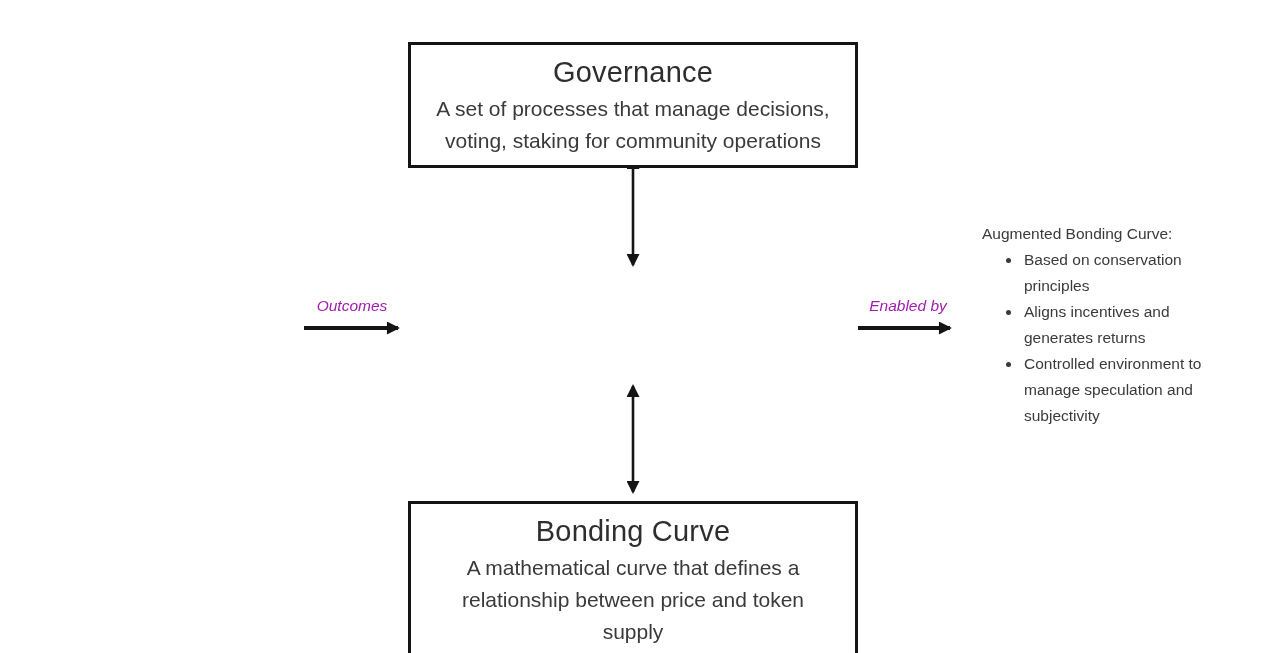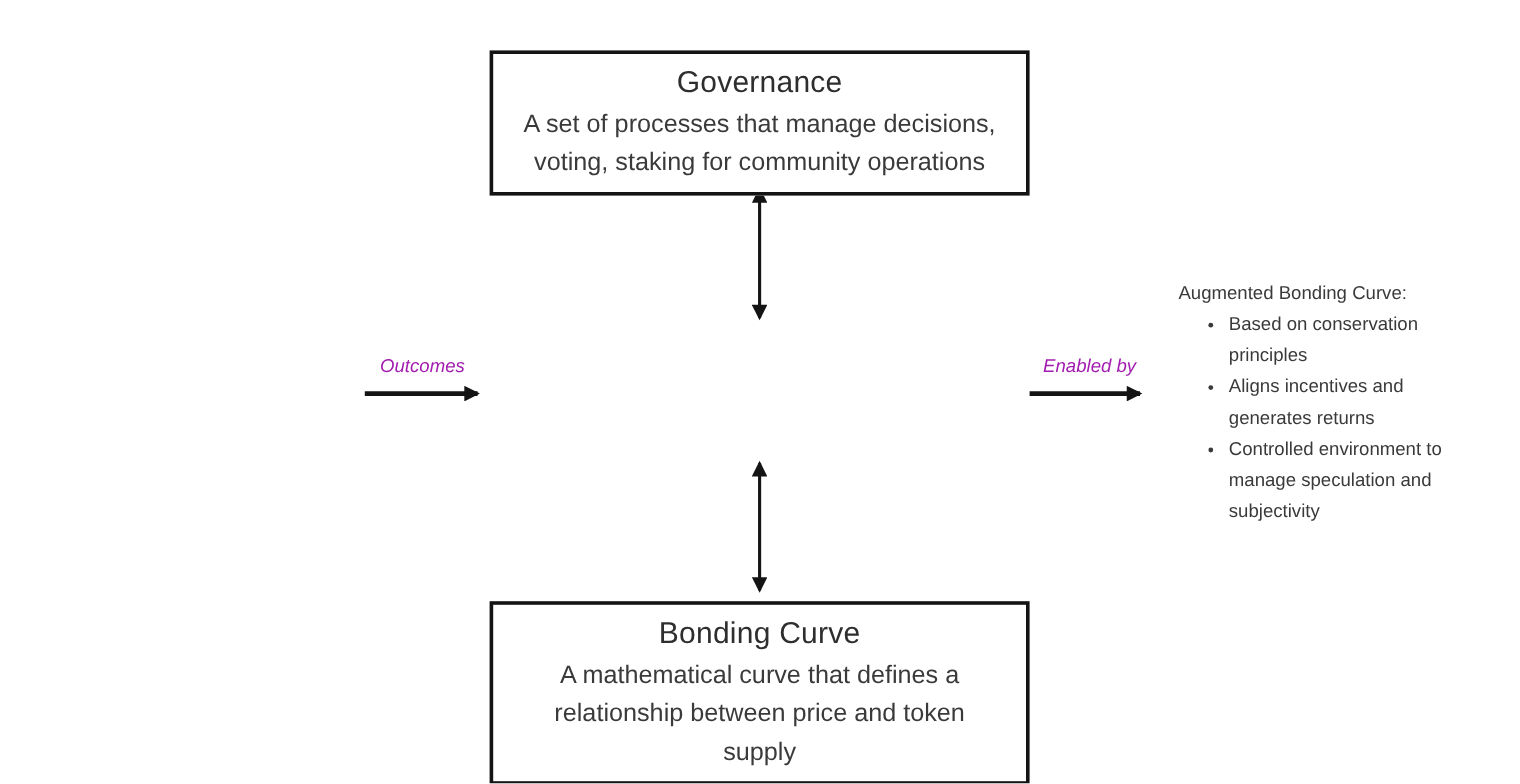--- a/index.html
+++ b/index.html
@@ -24,21 +24,21 @@
   .box {
     position: absolute;
     left: 408px;
     width: 450px;
     background: #ffffff;
     border: 3px solid #141414;
     text-align: center;
     padding: 9px 18px 8px 18px;
   }
   .box-title {
-    font-size: 25px;
+    font-size: 29px;
     line-height: 1.25;
     color: #2e2e2e;
     letter-spacing: 0.2px;
   }
   .box-desc {
     font-size: 21px;
     line-height: 1.52;
     color: #3a3a3a;
     margin-top: 3px;
   }
@@ -46,21 +46,21 @@
   .box-mechanism  { top: 271px; min-height: 108px; }
   .box-bonding    { top: 501px; min-height: 109px; }
 
   .note {
     position: absolute;
     font-size: 15.5px;
     line-height: 26px;
     color: #3a3a3a;
   }
   .note-left  { left: 72px;  top: 224px; width: 232px; }
-  .note-right { left: 982px; top: 232px; width: 228px; }
+  .note-right { left: 982px; top: 221px; width: 228px; }
   .note-heading { margin-bottom: 0; }
   .note ul {
     list-style: disc outside;
     margin: 0;
     padding-left: 40px;
   }
   .note li { padding-left: 2px; }
 
   .arrow-label {
     position: absolute;

